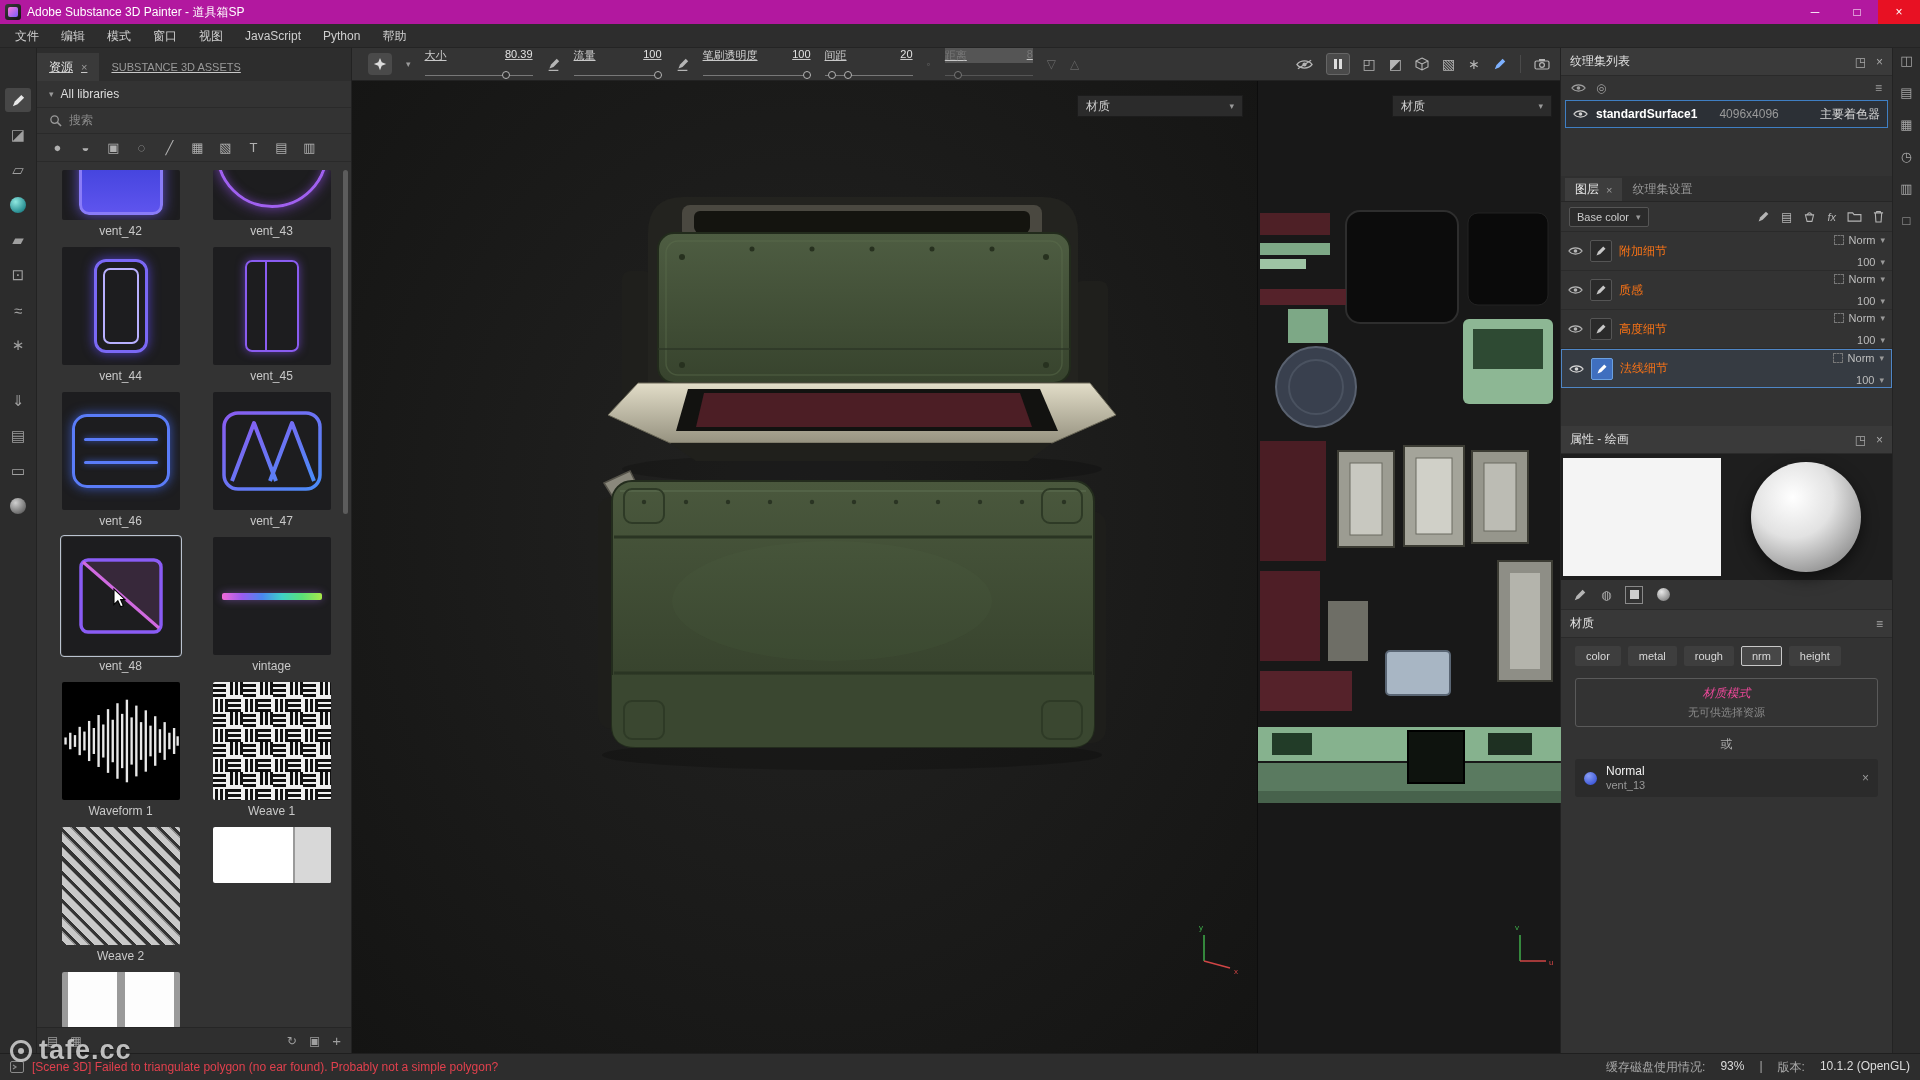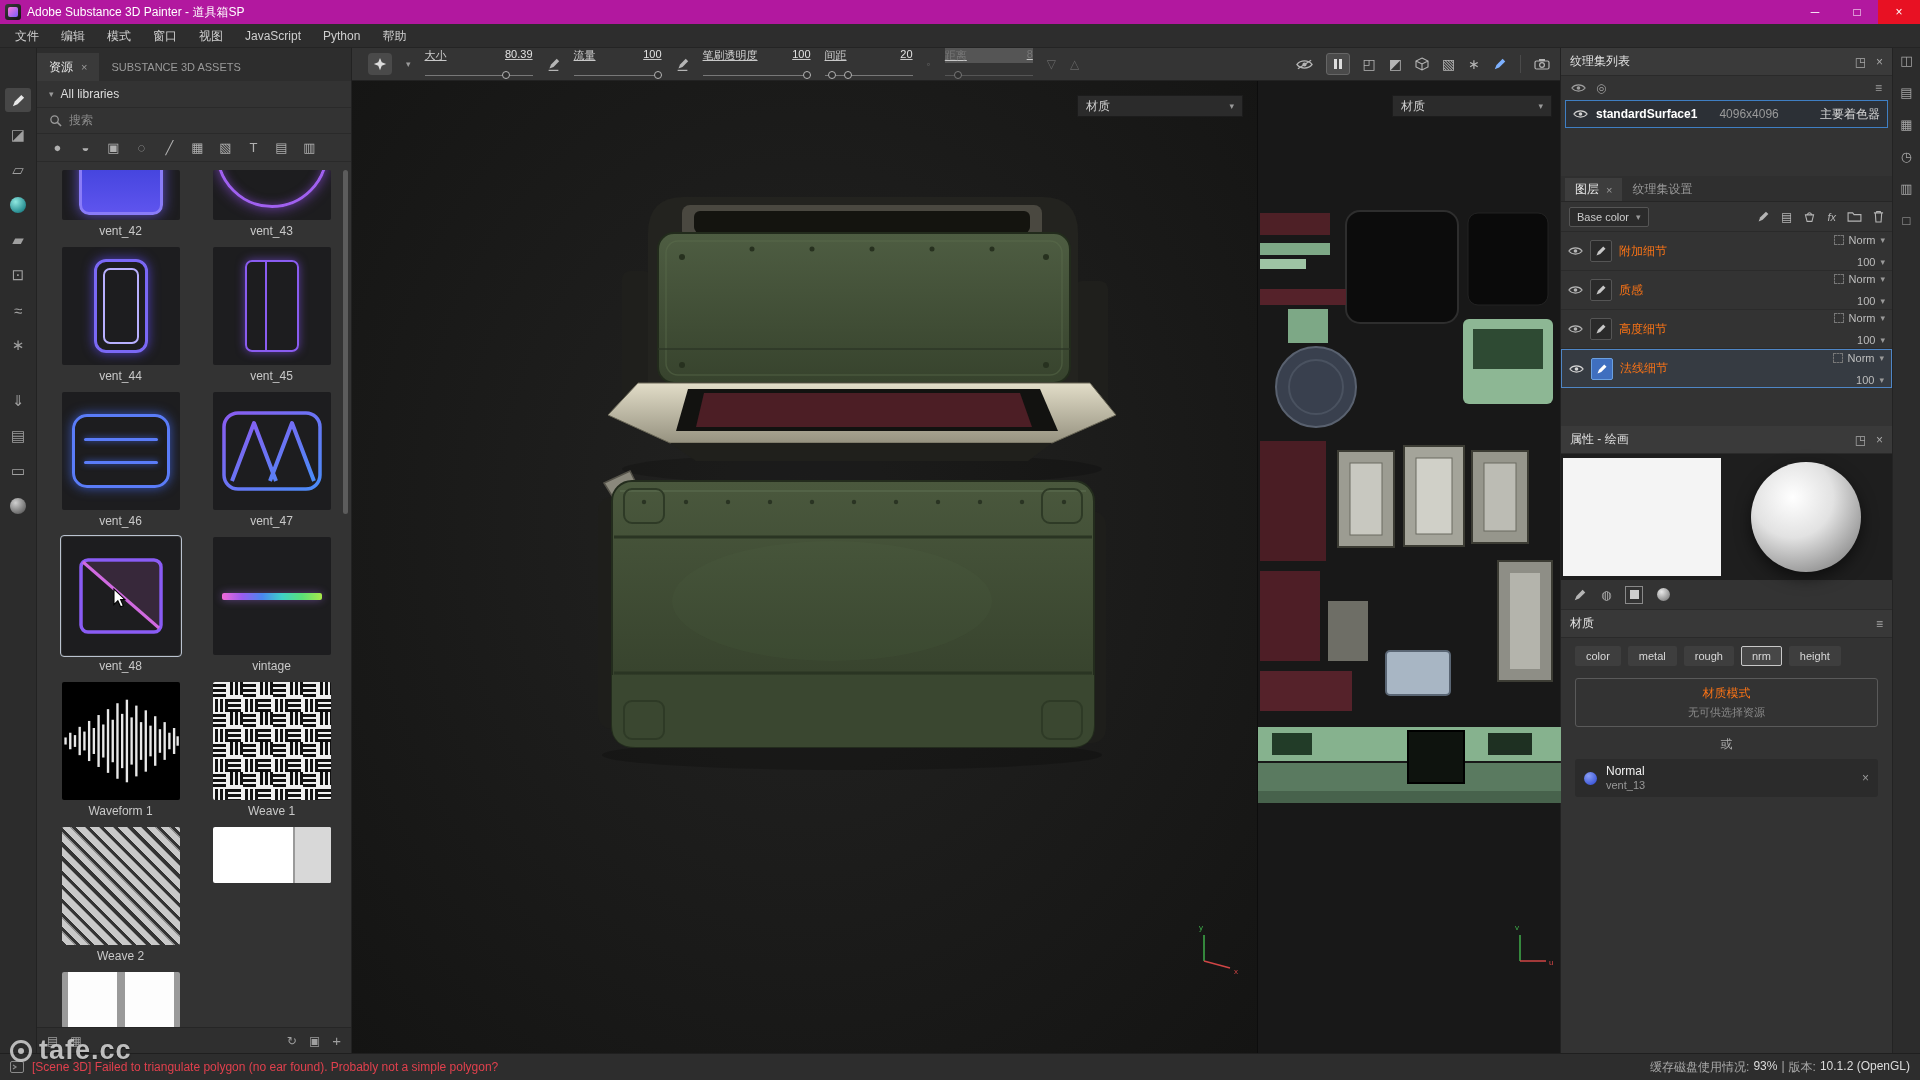--- a/index.html
+++ b/index.html
@@ -35,21 +35,21 @@
     color:#9f9f9f; font-size:15px; border-radius:3px; }
   .tool-ic.active { background:#474747; color:#e8e8e8; }
   .ball { width:16px; height:16px; border-radius:50%;
     background:radial-gradient(circle at 35% 30%,#8fe8e0,#2a8f93 70%,#155a60); }
   .ball.gray { background:radial-gradient(circle at 35% 30%,#cfcfcf,#6f6f6f 70%,#3a3a3a); }
   .tool-gap { height:10px; }
 
   
   .assets-panel { width:315px; background:#333; border-right:1px solid #222; display:flex;
     flex-direction:column; position:relative; }
-  .ap-tabs { height:33px; background:#2d2d2d; display:flex; align-items:flex-end; }
+  .ap-tabs { height:33px; background:#2d2d2d; display:flex; align-items:flex-end;text-decoration:underline; }
   .ap-tab { height:28px; display:flex; align-items:center; gap:8px; padding:0 12px; font-size:12px; }
   .ap-tab.active { background:#3a3a3a; color:#e6e6e6; }
   .ap-tab.dim { color:#9a9a9a; font-size:11px; }
   .tab-close { color:#9a9a9a; font-size:11px; }
   .ap-lib { height:27px; display:flex; align-items:center; gap:7px; padding:0 12px;
     border-bottom:1px solid #2a2a2a; color:#ddd; }
   .ap-search { height:26px; display:flex; align-items:center; gap:7px; padding:0 12px;
     border-bottom:1px solid #2a2a2a; color:#8a8a8a; }
   .ap-filters { height:28px; display:flex; align-items:center; gap:11px; padding:0 12px;
     border-bottom:1px solid #2a2a2a; color:#b0b0b0; }
@@ -184,42 +184,42 @@
     justify-content:center; }
   .mode-box-ic i { width:9px; height:9px; background:#cfcfcf; display:block; }
   .sphere-ic { width:13px; height:13px; border-radius:50%;
     background:radial-gradient(circle at 35% 30%, #e8e8e8, #8a8a8a 75%); }
   .channels-row { display:flex; gap:7px; padding:8px 14px 6px; }
   .chan-btn { height:20px; padding:0 10px; background:#3e3e3e; color:#d8d8d8; font-size:11px;
     border:1px solid transparent; border-radius:2px; display:flex; align-items:center; }
   .chan-btn.active { border-color:#c8c8c8; background:#474747; }
   .mode-box { margin:6px 14px 0; border:1px solid #5a5a5a; border-radius:3px; padding:6px 4px;
     text-align:center; }
-  .mode-box .t1 { color:#f97316; }
+  .mode-box .t1 { color:#ec4899;font-style:italic; }
   .mode-box .t2 { color:#8a8a8a; font-size:11px; margin-top:3px; }
   .or-label { text-align:center; color:#aaa; margin:9px 0 6px; }
   .normal-item { margin:0 14px; background:#2b2b2b; border-radius:3px; height:38px; display:flex;
     align-items:center; gap:9px; padding:0 9px; }
   .blue-dot { width:13px; height:13px; border-radius:50%;
     background:radial-gradient(circle at 35% 30%, #8a9ef5, #3a55d8 80%); flex:none; }
   .ni-text { display:flex; flex-direction:column; line-height:1.25; }
   .ni-title { color:#f0f0f0; }
   .ni-sub { color:#999; font-size:11px; }
   .ni-close { margin-left:auto; color:#999; }
 
   
   .far-strip { width:28px; background:#2c2c2c; border-left:1px solid #232323; display:flex;
     flex-direction:column; align-items:center; padding-top:5px; gap:17px; color:#a5a5a5;
     font-size:13px; }
 
   
   .status-bar { height:27px; background:#2d2d2d; border-top:1px solid #1f1f1f; display:flex;
     align-items:center; padding:0 10px; gap:8px; }
   .status-error { color:#e0404d; font-size:12px; }
-  .status-right { margin-left:auto; display:flex; gap:4px; color:#a8a8a8; font-size:12px; }
+  .status-right { margin-left:auto; display:flex; gap:15px; color:#a8a8a8; font-size:12px; }
   .status-right .strong { color:#dcdcdc; }
 
   
   .watermark { position:absolute; left:10px; bottom:14px; display:flex; align-items:center; gap:7px;
     z-index:60; opacity:.95; }
   .wm-logo { width:22px; height:22px; border:3px solid #c2c2c2; border-radius:50%; position:relative; }
   .wm-logo::after { content:""; position:absolute; left:5px; top:5px; width:6px; height:6px;
     border-radius:50%; background:#c2c2c2; }
   .wm-text { font-size:27px; font-weight:bold; color:#c6c6c6; text-shadow:0 1px 2px rgba(0,0,0,.6);
     letter-spacing:1px; }

